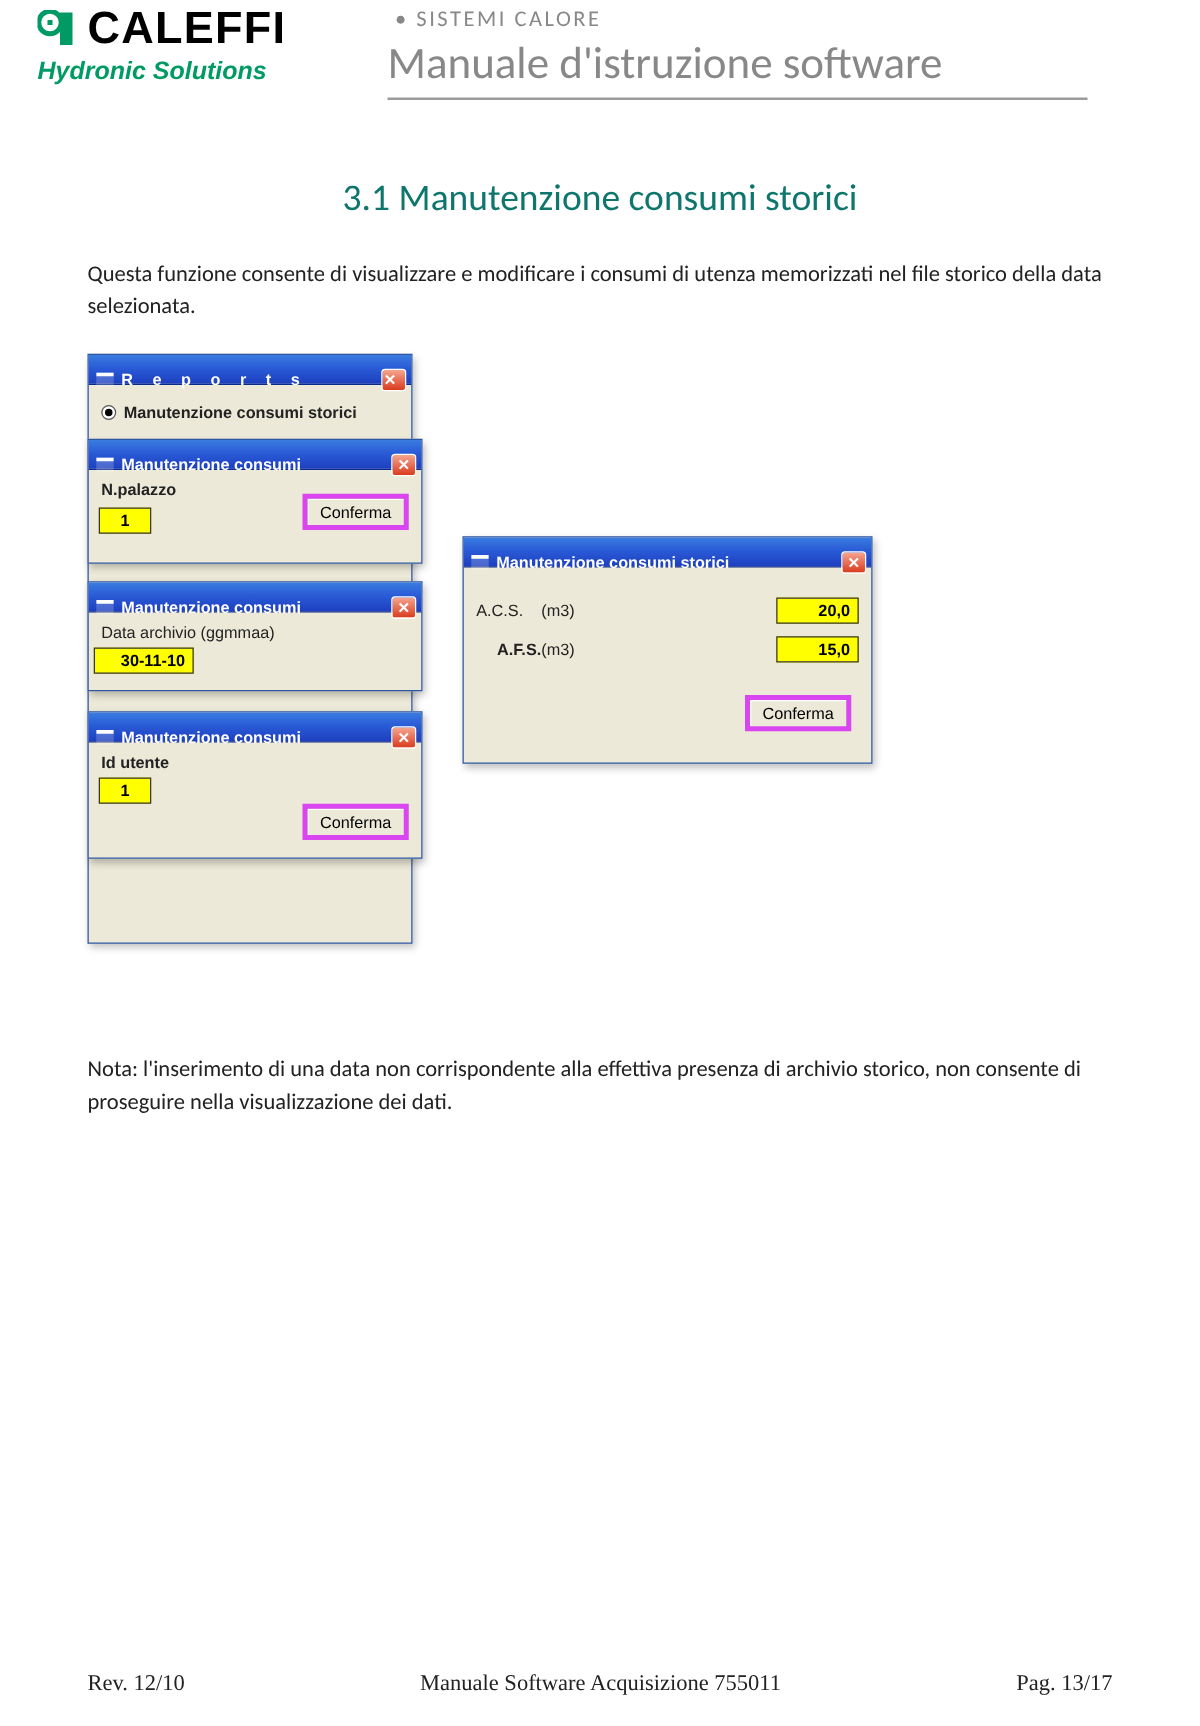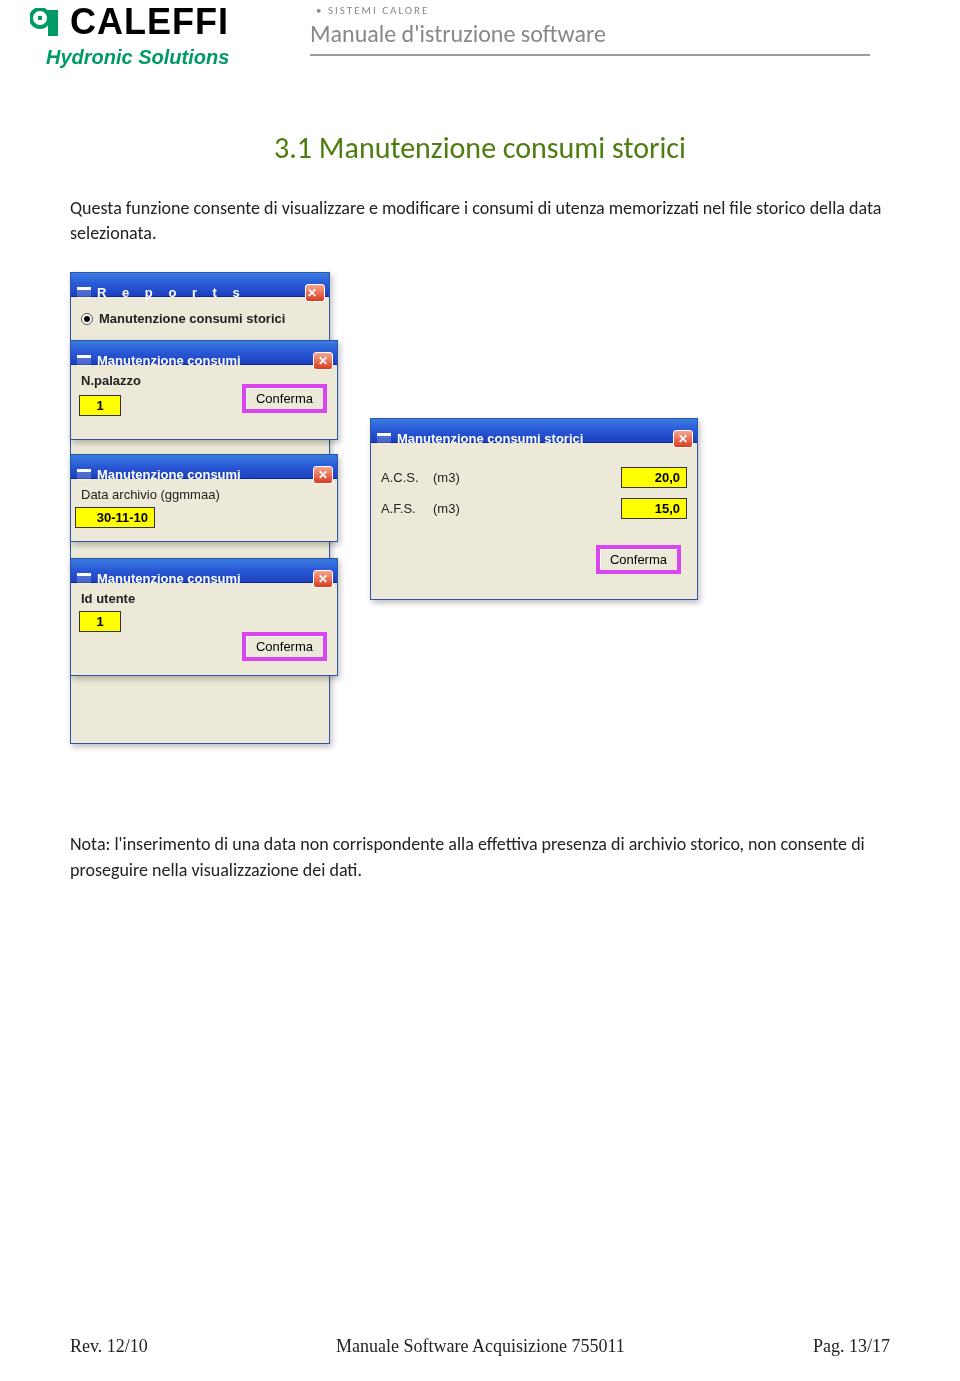--- a/index.html
+++ b/index.html
@@ -13,33 +13,33 @@
   }
   .header {
     display: flex;
     align-items: flex-start;
     padding: 4px 30px 0 30px;
   }
   .logo {
     width: 260px;
   }
   .logo-main { color: #000000; font-weight: 900; font-size: 36px; letter-spacing: 1px; line-height: 1; font-family: Arial Black, Arial, sans-serif; }
-  .logo-sub { color: #009b64; font-style: italic; font-size: 20px; font-weight: 600; margin-top: 2px; font-family: Arial, sans-serif; margin-left: 16px; }
+  .logo-sub { color: #009b64; font-style: italic; font-size: 20px; font-weight: 600; margin-top: 2px; font-family: Arial, sans-serif; }
   .head-right { flex: 1; padding-left: 20px; }
-  .sistemi { color: #888; font-size: 11px; letter-spacing: 2px; padding-left: 6px; }
+  .sistemi { color: #888; font-size: 18px; letter-spacing: 2px; padding-left: 6px; }
   .sistemi::before { content: "• "; color: #888; }
-  .doc-title { color: #888; font-size: 24px; font-weight: 300; margin-top: 2px; }
+  .doc-title { color: #888; font-size: 36px; font-weight: 300; margin-top: 2px; }
   .hr { height: 2px; background: #9b9b9b; margin-top: 6px; width: 560px; }
 
   .content {
     padding: 60px 70px 0 70px;
   }
   .section-title {
     text-align: center;
-    color: #4d7c0f;
+    color: #0f766e;
     font-size: 30px;
     font-weight: 400;
     margin-bottom: 30px;
   }
   .para {
     font-size: 18px;
     line-height: 1.4;
     margin-bottom: 26px;
   }
   .para .bold { font-weight: 400; }
@@ -258,21 +258,21 @@
         <span class="spacer"></span>
         <span class="closebtn">✕</span>
       </div>
       <div class="winbody">
         <div class="row">
           <span style="width:52px;font-weight:400;">A.C.S.</span>
           <span style="font-weight:400;">(m3)</span>
           <div class="yellowbox">20,0</div>
         </div>
         <div class="row">
-          <span style="width:52px;font-weight:400;">A.F.S.</span>
+          <span style="width:52px;font-weight:700;text-align:right;">A.F.S.</span>
           <span style="font-weight:400;">(m3)</span>
           <div class="yellowbox">15,0</div>
         </div>
         <button class="btn">Conferma</button>
       </div>
     </div>
 
   </div>
 
   <div class="para" style="margin-top:40px;">

